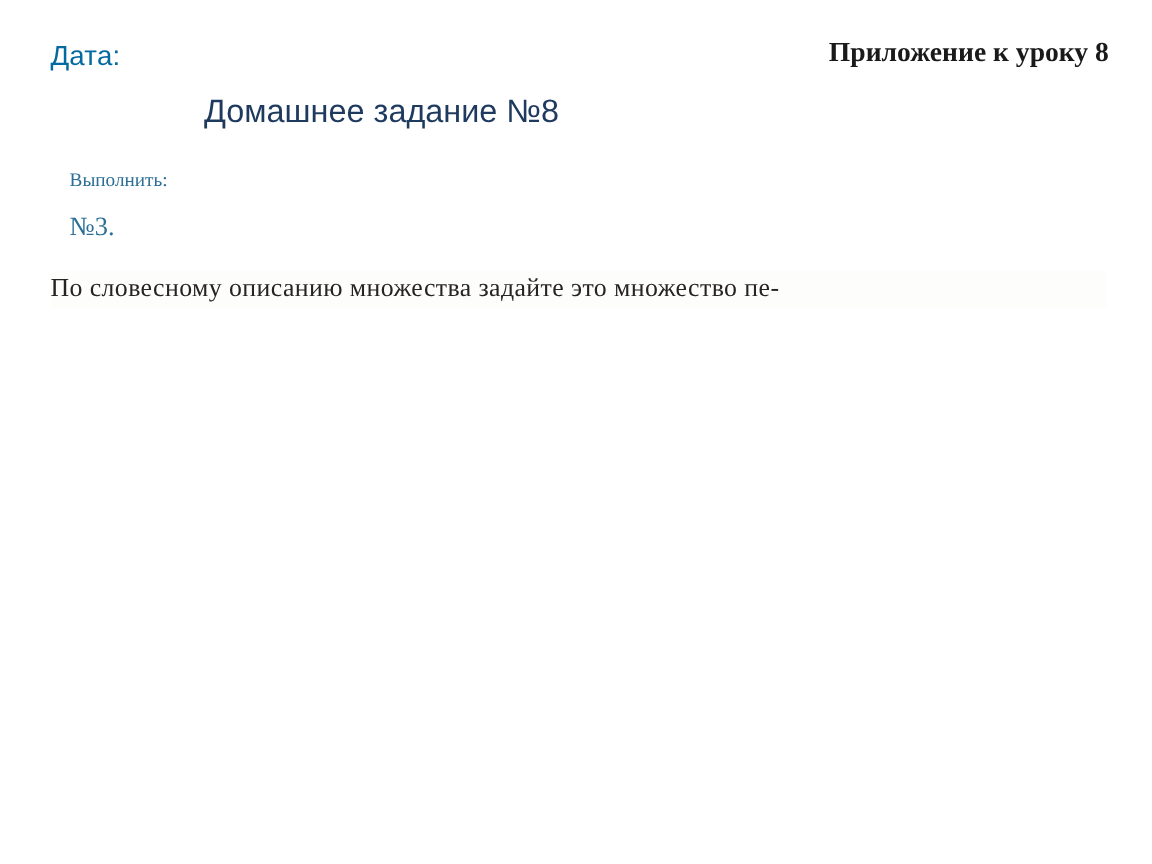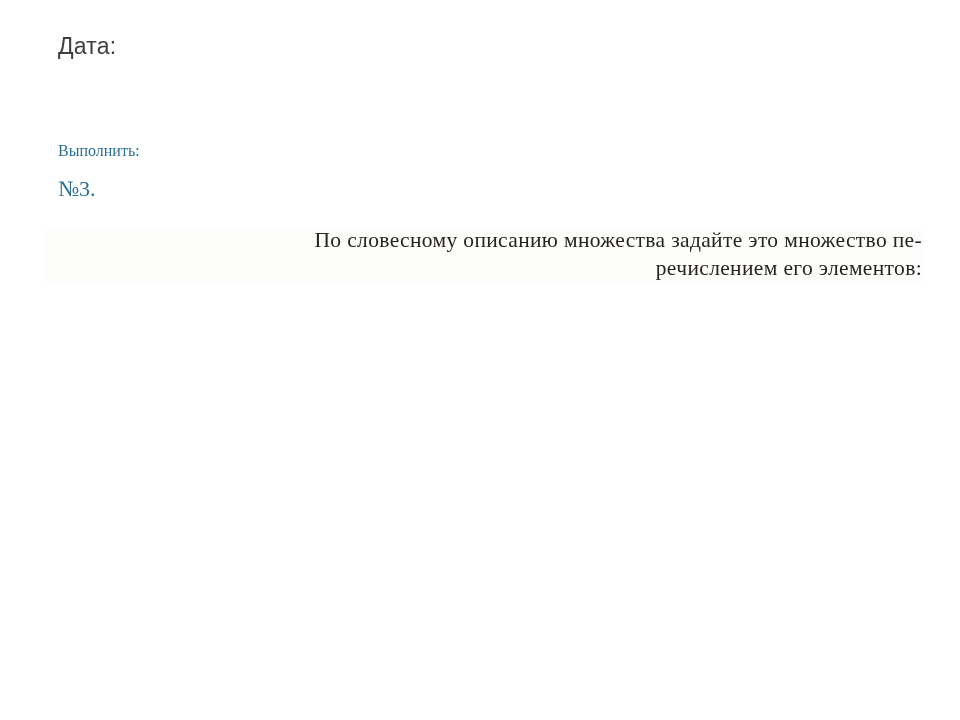--- a/index.html
+++ b/index.html
@@ -14,25 +14,25 @@
     overflow: hidden;
   }
   .slide {
     position: relative;
     width: 960px;
     height: 720px;
     background: #ffffff;
   }
   .date-label {
     position: absolute;
-    left: 58px;
+    left: 42px;
     top: 33px;
     font-family: "Liberation Sans", sans-serif;
     font-size: 23px;
-    color: #404040;
+    color: #0369a1;
     letter-spacing: 0.2px;
     white-space: nowrap;
   }
   .appendix-label {
     position: absolute;
     right: 36px;
     top: 31px;
     font-family: "Liberation Serif", serif;
     font-size: 23px;
     font-weight: bold;
@@ -65,21 +65,20 @@
     font-size: 22px;
     color: #2b6f96;
     white-space: nowrap;
   }
   .scan-block {
     position: absolute;
     left: 42px;
     top: 226px;
     width: 880px;
     background: #fdfdfc;
-    text-align: right;
   }
   .scan-line {
     font-family: "Liberation Serif", serif;
     font-size: 21.5px;
     color: #272320;
     line-height: 1.32;
     letter-spacing: 0.35px;
     white-space: nowrap;
   }
   .scan-line.indent-none {
@@ -100,26 +99,27 @@
     background: #ffffff;
   }
 </style>
 </head>
 <body>
 
 <div class="slide">
 
   <div class="date-label">Дата:</div>
 
+  <div class="appendix-label">Приложение к уроку 8</div>
 
+  <div class="slide-title">Домашнее задание №8</div>
 
   <div class="do-label">Выполнить:</div>
 
   <div class="task-number">№3.</div>
 
   <div class="scan-block">
     <div class="scan-line indent-none">По словесному описанию множества задайте это множество пе-</div>
-    <div class="scan-line indent-none">речислением его элементов:</div>
     <div class="scan-gap"></div>
   </div>
 
   <div class="bottom-rule"></div>
 </div>
 
 </body></html>

